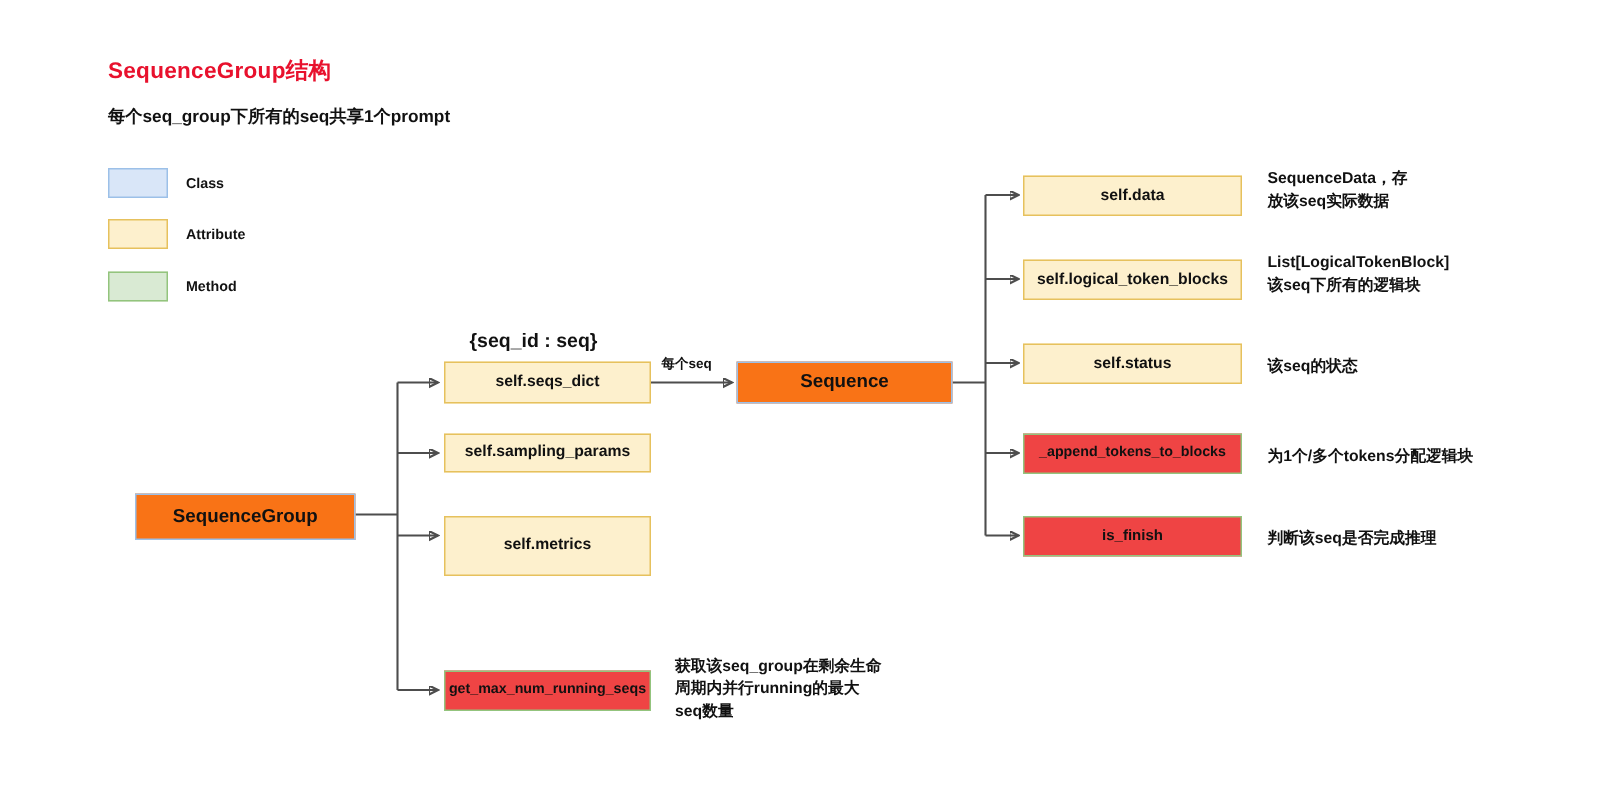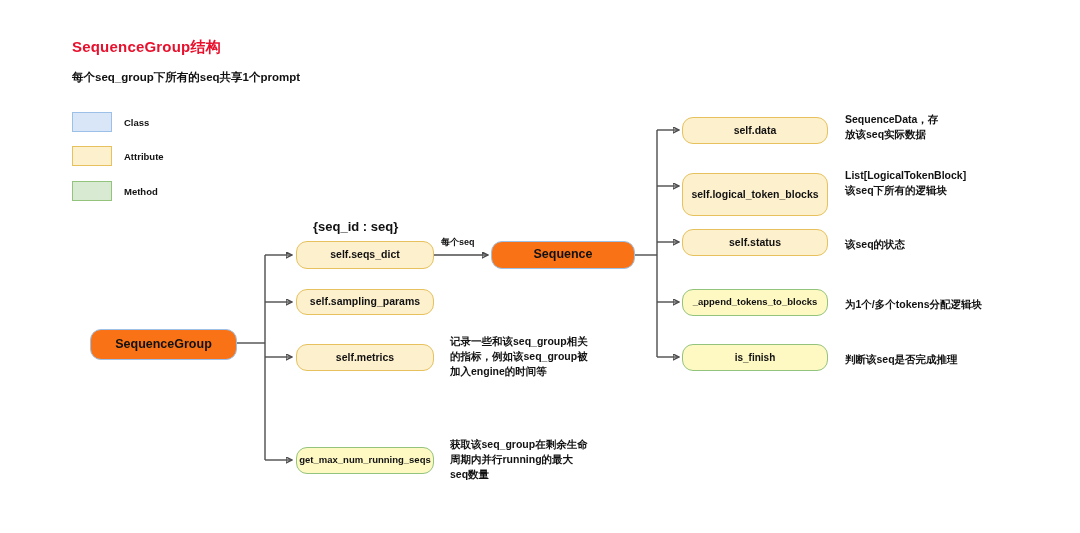--- a/index.html
+++ b/index.html
@@ -60,34 +60,33 @@
     box-sizing: border-box;
     border-width: 1px;
     border-style: solid;
     display: flex;
     align-items: center;
     justify-content: center;
     text-align: center;
     font-weight: bold;
     color: #111111;
     line-height: 1.1;
-    border-radius: 11px;
   }
   .node.cls {
     background: #f97316;
     border-color: #9cc0e8;
     font-size: 12.5px;
   }
   .node.attr {
     background: #fdf0cd;
     border-color: #e6c15d;
     font-size: 10.5px;
   }
   .node.method {
-    background: #fef9c3;
+    background: #ef4444;
     border-color: #93c47d;
     font-size: 10px;
   }
   .node.small { font-size: 9.5px; }
 
   
   .note {
     font-size: 10.5px;
     font-weight: bold;
     color: #111111;
@@ -167,39 +166,36 @@
   <div class="abs node cls" style="left:90px; top:329px; width:147px; height:31px;">SequenceGroup</div>
 
   <div class="abs cap-label" style="left:313px; top:219px;">{seq_id : seq}</div>
 
   <div class="abs node attr" style="left:296px; top:241px; width:138px; height:28px;">self.seqs_dict</div>
 
   <div class="abs edge-label" style="left:441px; top:236px;">每个seq</div>
 
   <div class="abs node attr" style="left:296px; top:289px; width:138px; height:26px;">self.sampling_params</div>
 
-  <div class="abs node attr" style="left:296px; top:344px; width:138px; height:27px;">self.metrics</div>
-
-  <div class="abs note" style="left:450px; top:334px; width:165px;">记录一些和该seq_group相关
-的指标，例如该seq_group被
-加入engine的时间等</div>
+  <div class="abs node attr" style="left:296px; top:344px; width:138px; height:40px;">self.metrics</div>
+
 
   <div class="abs node method small" style="left:296px; top:447px; width:138px; height:27px;">get_max_num_running_seqs</div>
 
   <div class="abs note" style="left:450px; top:437px; width:165px;">获取该seq_group在剩余生命
 周期内并行running的最大
 seq数量</div>
 
   <div class="abs node cls" style="left:491px; top:241px; width:144px; height:28px;">Sequence</div>
 
   <div class="abs node attr" style="left:682px; top:117px; width:146px; height:27px;">self.data</div>
   <div class="abs note" style="left:845px; top:112px; width:200px;">SequenceData，存
 放该seq实际数据</div>
 
-  <div class="abs node attr" style="left:682px; top:173px; width:146px; height:43px;">self.logical_token_blocks</div>
+  <div class="abs node attr" style="left:682px; top:173px; width:146px; height:27px;">self.logical_token_blocks</div>
   <div class="abs note" style="left:845px; top:168px; width:210px;">List[LogicalTokenBlock]
 该seq下所有的逻辑块</div>
 
   <div class="abs node attr" style="left:682px; top:229px; width:146px; height:27px;">self.status</div>
   <div class="abs note" style="left:845px; top:237px; width:200px;">该seq的状态</div>
 
   <div class="abs node method small" style="left:682px; top:289px; width:146px; height:27px;">_append_tokens_to_blocks</div>
   <div class="abs note" style="left:845px; top:297px; width:220px;">为1个/多个tokens分配逻辑块</div>
 
   <div class="abs node method" style="left:682px; top:344px; width:146px; height:27px;">is_finish</div>

